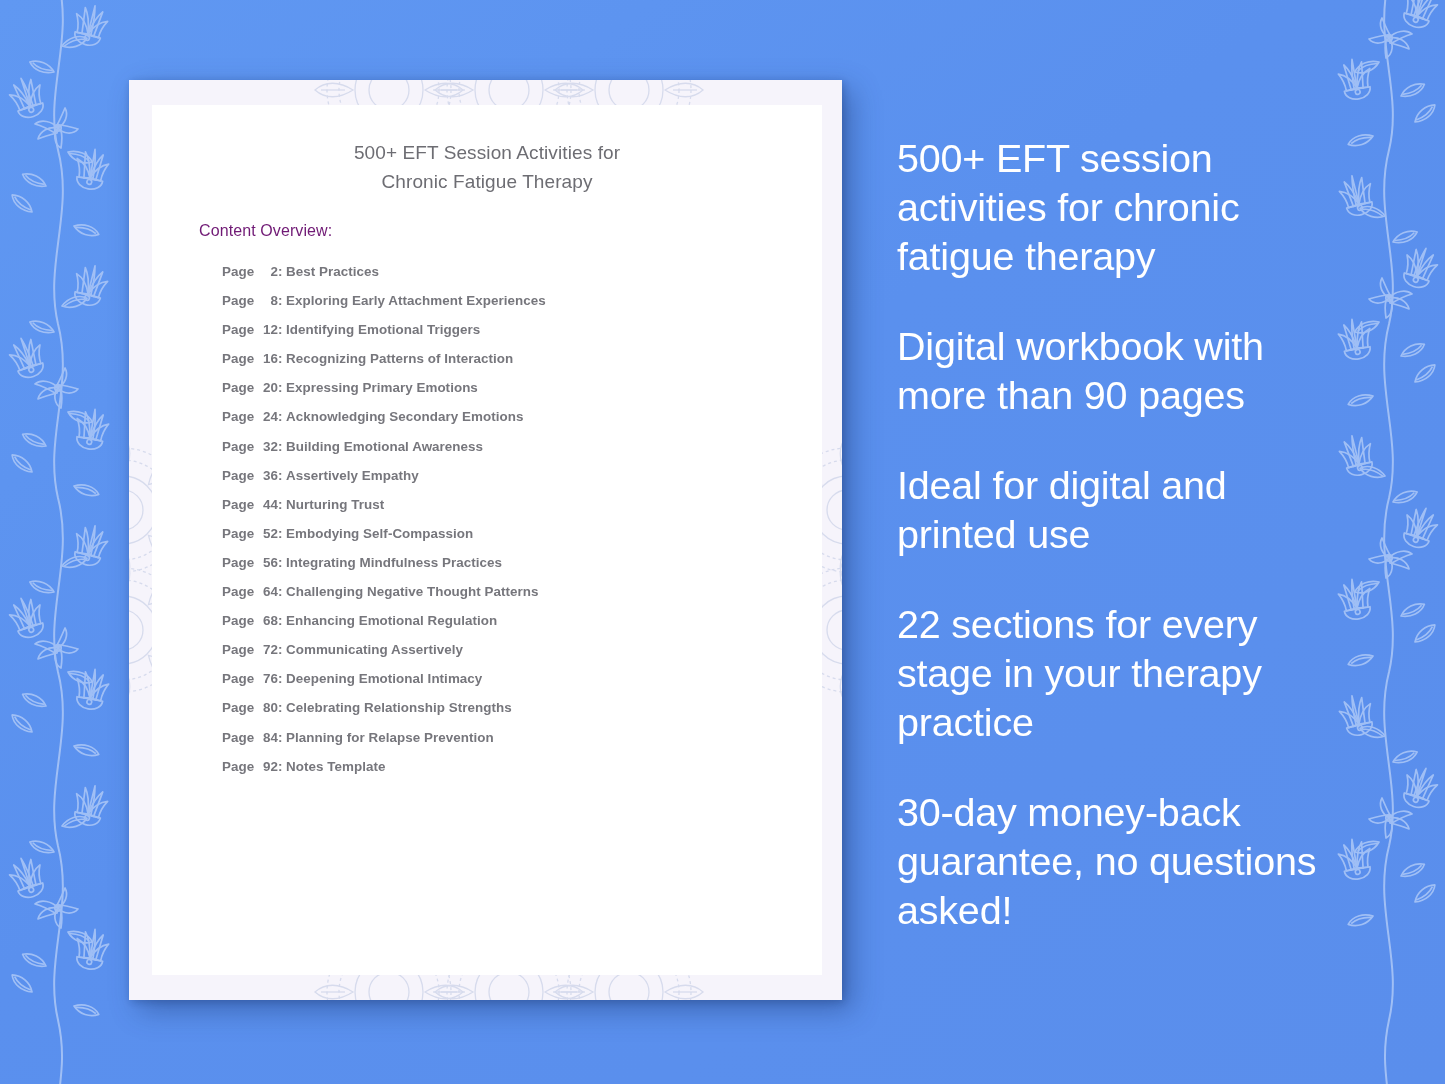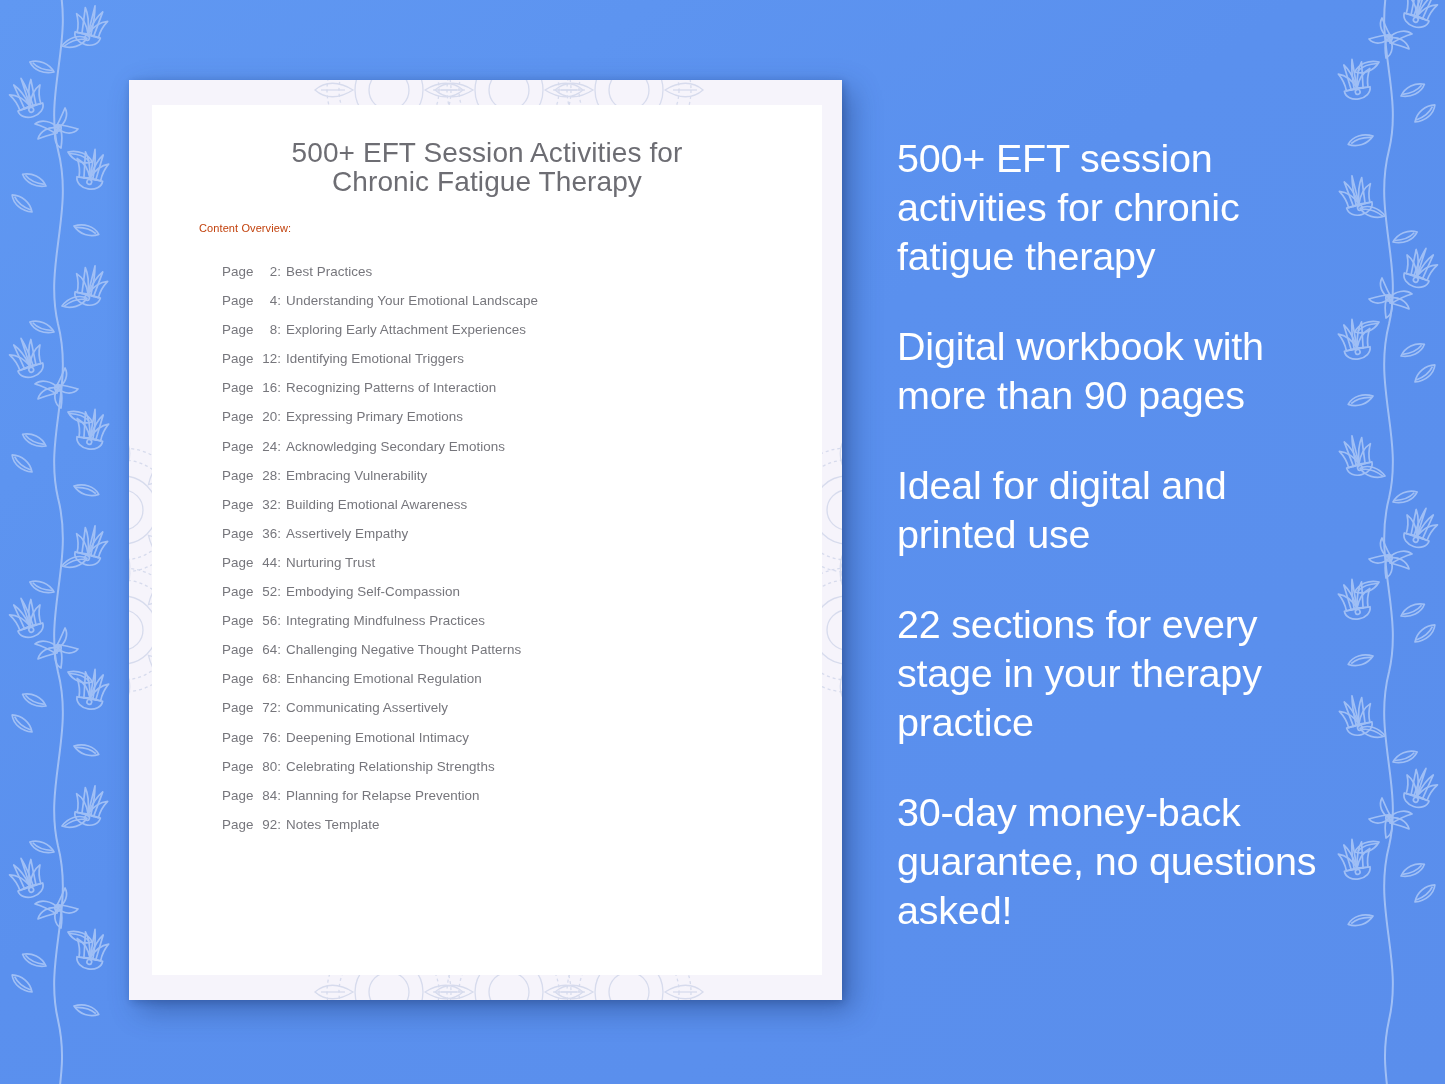--- a/index.html
+++ b/index.html
@@ -69,44 +69,45 @@
     background:#ffffff;
     z-index:2;
   }
 
   #doc-title {
     position:absolute;
     left:0;
     top:33px;
     width:670px;
     text-align:center;
-    font-size:28px;
+    font-size:19px;
     line-height:29px;
     font-weight:400;
     color:#6d6d73;
     letter-spacing:0.1px;
   }
   #doc-title .title-line { display:block; }
 
   #content-overview-label {
     position:absolute;
     left:47px;
     top:117px;
-    font-size:11px;
-    color:#c2410c;
+    font-size:16px;
+    color:#701a75;
     font-weight:400;
     letter-spacing:0.1px;
   }
 
   #toc-list {
     position:absolute;
     left:70px;
     top:152px;
     width:580px;
     list-style:none;
+    font-weight:bold;
   }
   #toc-list .toc-row {
     height:29.1px;
     font-size:13.4px;
     line-height:29.1px;
     color:#76767c;
     white-space:nowrap;
     letter-spacing:0.05px;
   }
   #toc-list .toc-page {
@@ -356,27 +357,25 @@
 
     <h1 id="doc-title">
       <span class="title-line">500+ EFT Session Activities for</span>
       <span class="title-line">Chronic Fatigue Therapy</span>
     </h1>
 
     <div id="content-overview-label">Content Overview:</div>
 
     <ul id="toc-list">
         <li class="toc-row"><span class="toc-page"><span class="pg-word">Page</span> <span class="pg-num">2</span><span>:</span></span><span class="toc-sep"></span><span class="toc-title">Best Practices</span></li>
-        <li class="toc-row"><span class="toc-page"><span class="pg-word">Page</span> <span class="pg-num">4</span><span>:</span></span><span class="toc-sep"></span><span class="toc-title">Understanding Your Emotional Landscape</span></li>
         <li class="toc-row"><span class="toc-page"><span class="pg-word">Page</span> <span class="pg-num">8</span><span>:</span></span><span class="toc-sep"></span><span class="toc-title">Exploring Early Attachment Experiences</span></li>
         <li class="toc-row"><span class="toc-page"><span class="pg-word">Page</span> <span class="pg-num">12</span><span>:</span></span><span class="toc-sep"></span><span class="toc-title">Identifying Emotional Triggers</span></li>
         <li class="toc-row"><span class="toc-page"><span class="pg-word">Page</span> <span class="pg-num">16</span><span>:</span></span><span class="toc-sep"></span><span class="toc-title">Recognizing Patterns of Interaction</span></li>
         <li class="toc-row"><span class="toc-page"><span class="pg-word">Page</span> <span class="pg-num">20</span><span>:</span></span><span class="toc-sep"></span><span class="toc-title">Expressing Primary Emotions</span></li>
         <li class="toc-row"><span class="toc-page"><span class="pg-word">Page</span> <span class="pg-num">24</span><span>:</span></span><span class="toc-sep"></span><span class="toc-title">Acknowledging Secondary Emotions</span></li>
-        <li class="toc-row"><span class="toc-page"><span class="pg-word">Page</span> <span class="pg-num">28</span><span>:</span></span><span class="toc-sep"></span><span class="toc-title">Embracing Vulnerability</span></li>
         <li class="toc-row"><span class="toc-page"><span class="pg-word">Page</span> <span class="pg-num">32</span><span>:</span></span><span class="toc-sep"></span><span class="toc-title">Building Emotional Awareness</span></li>
         <li class="toc-row"><span class="toc-page"><span class="pg-word">Page</span> <span class="pg-num">36</span><span>:</span></span><span class="toc-sep"></span><span class="toc-title">Assertively Empathy</span></li>
         <li class="toc-row"><span class="toc-page"><span class="pg-word">Page</span> <span class="pg-num">44</span><span>:</span></span><span class="toc-sep"></span><span class="toc-title">Nurturing Trust</span></li>
         <li class="toc-row"><span class="toc-page"><span class="pg-word">Page</span> <span class="pg-num">52</span><span>:</span></span><span class="toc-sep"></span><span class="toc-title">Embodying Self-Compassion</span></li>
         <li class="toc-row"><span class="toc-page"><span class="pg-word">Page</span> <span class="pg-num">56</span><span>:</span></span><span class="toc-sep"></span><span class="toc-title">Integrating Mindfulness Practices</span></li>
         <li class="toc-row"><span class="toc-page"><span class="pg-word">Page</span> <span class="pg-num">64</span><span>:</span></span><span class="toc-sep"></span><span class="toc-title">Challenging Negative Thought Patterns</span></li>
         <li class="toc-row"><span class="toc-page"><span class="pg-word">Page</span> <span class="pg-num">68</span><span>:</span></span><span class="toc-sep"></span><span class="toc-title">Enhancing Emotional Regulation</span></li>
         <li class="toc-row"><span class="toc-page"><span class="pg-word">Page</span> <span class="pg-num">72</span><span>:</span></span><span class="toc-sep"></span><span class="toc-title">Communicating Assertively</span></li>
         <li class="toc-row"><span class="toc-page"><span class="pg-word">Page</span> <span class="pg-num">76</span><span>:</span></span><span class="toc-sep"></span><span class="toc-title">Deepening Emotional Intimacy</span></li>
         <li class="toc-row"><span class="toc-page"><span class="pg-word">Page</span> <span class="pg-num">80</span><span>:</span></span><span class="toc-sep"></span><span class="toc-title">Celebrating Relationship Strengths</span></li>

